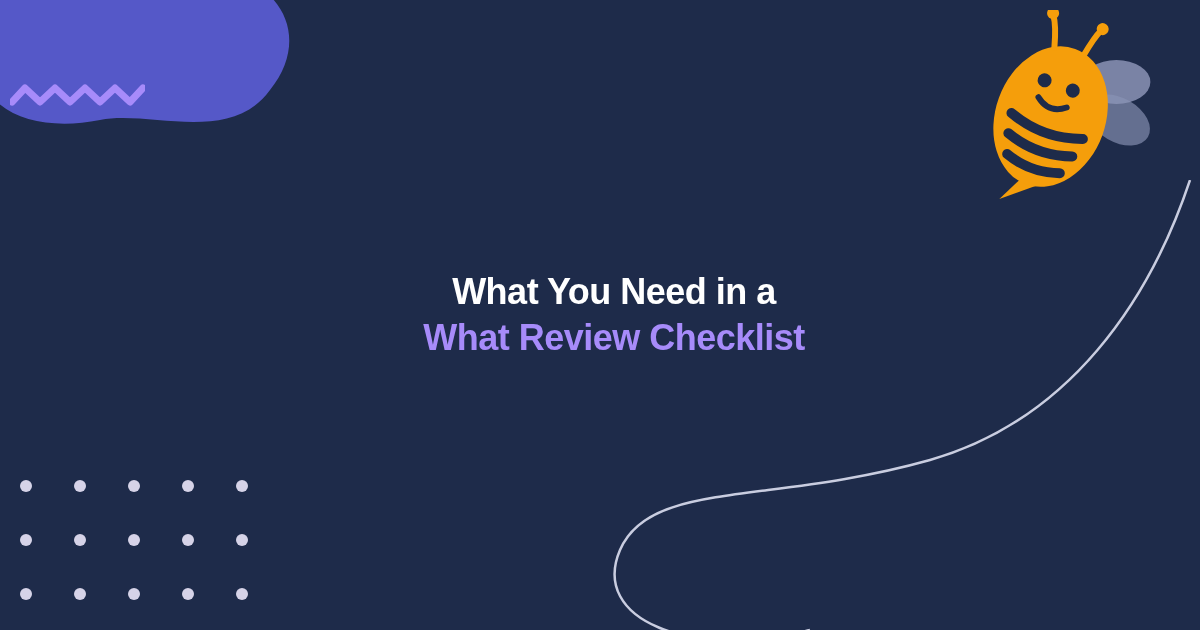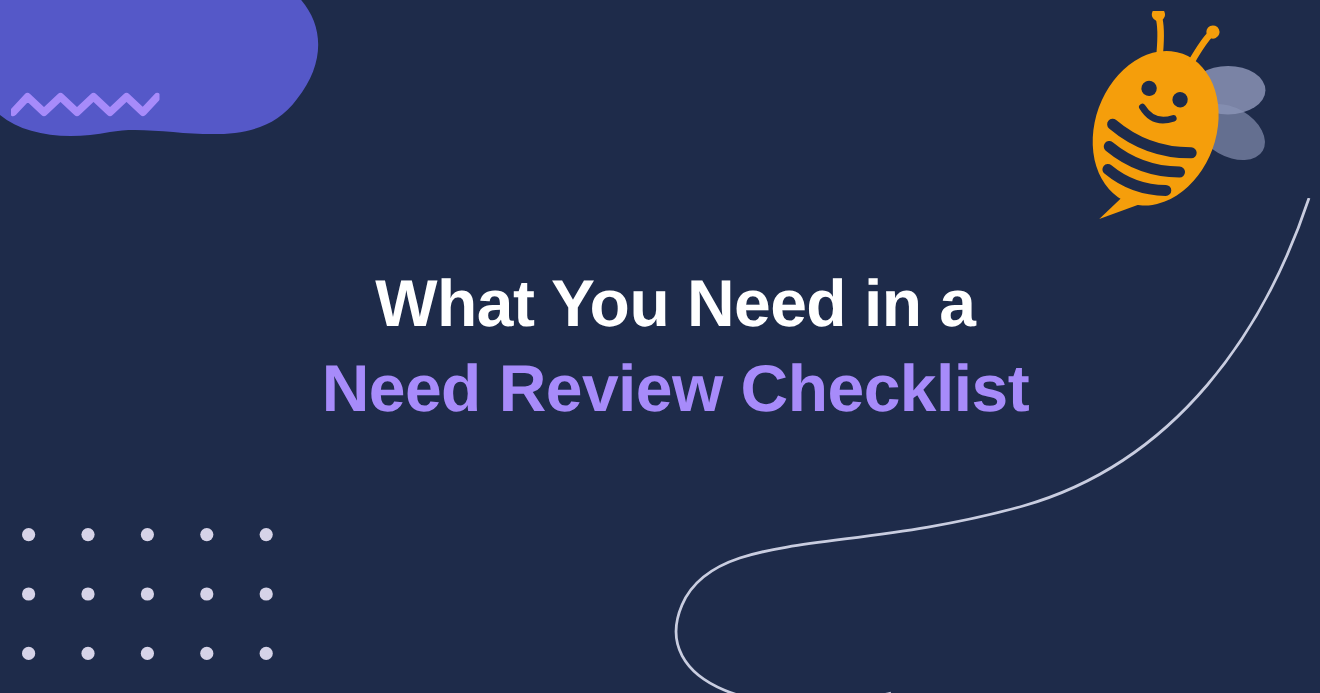--- a/index.html
+++ b/index.html
@@ -57,21 +57,21 @@
   .hero {
     position: absolute;
     top: 50%;
     left: 50%;
     transform: translate(-50%, -50%);
     text-align: center;
     width: 100%;
   }
   .hero h1 {
     font-weight: 800;
-    font-size: 60px;
+    font-size: 36px;
     line-height: 1.28;
     letter-spacing: -0.5px;
     color: #ffffff;
     padding-left: 28px;
   }
   .accent { color: #a78bfa; }
 </style>
 </head>
 <body>
 
@@ -127,15 +127,15 @@
   <span></span>
     <span></span>
     <span></span>
     <span></span>
     <span></span>
 </div>
 
 <div class="hero">
   <h1>
     <span>What You Need in a</span><br>
-    <span class="accent">Need Review Checklist</span><br>
+    <span class="accent">What Review Checklist</span><br>
   </h1>
 </div>
 
 </body></html>

